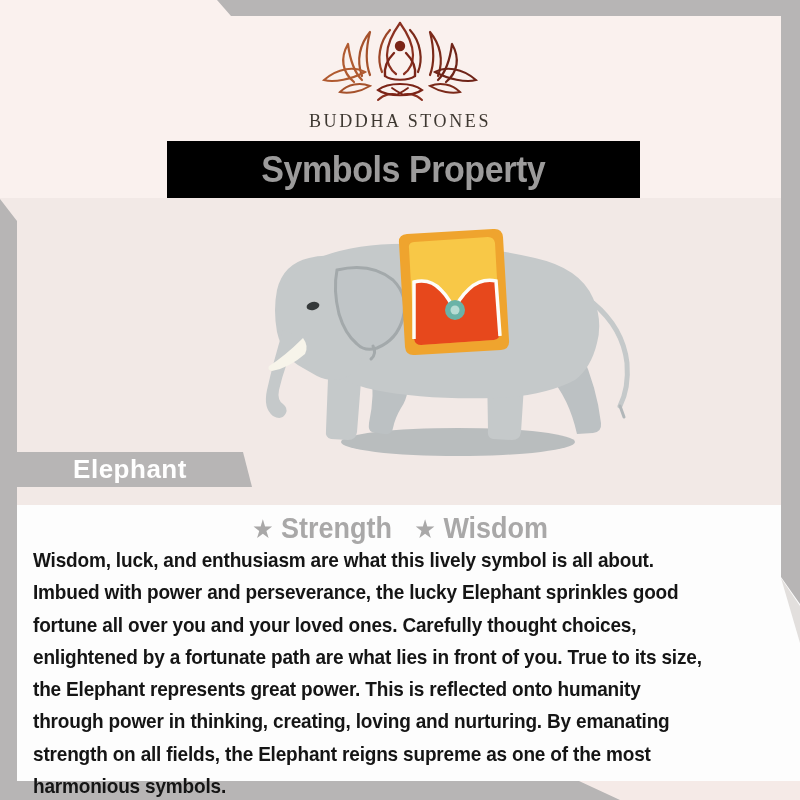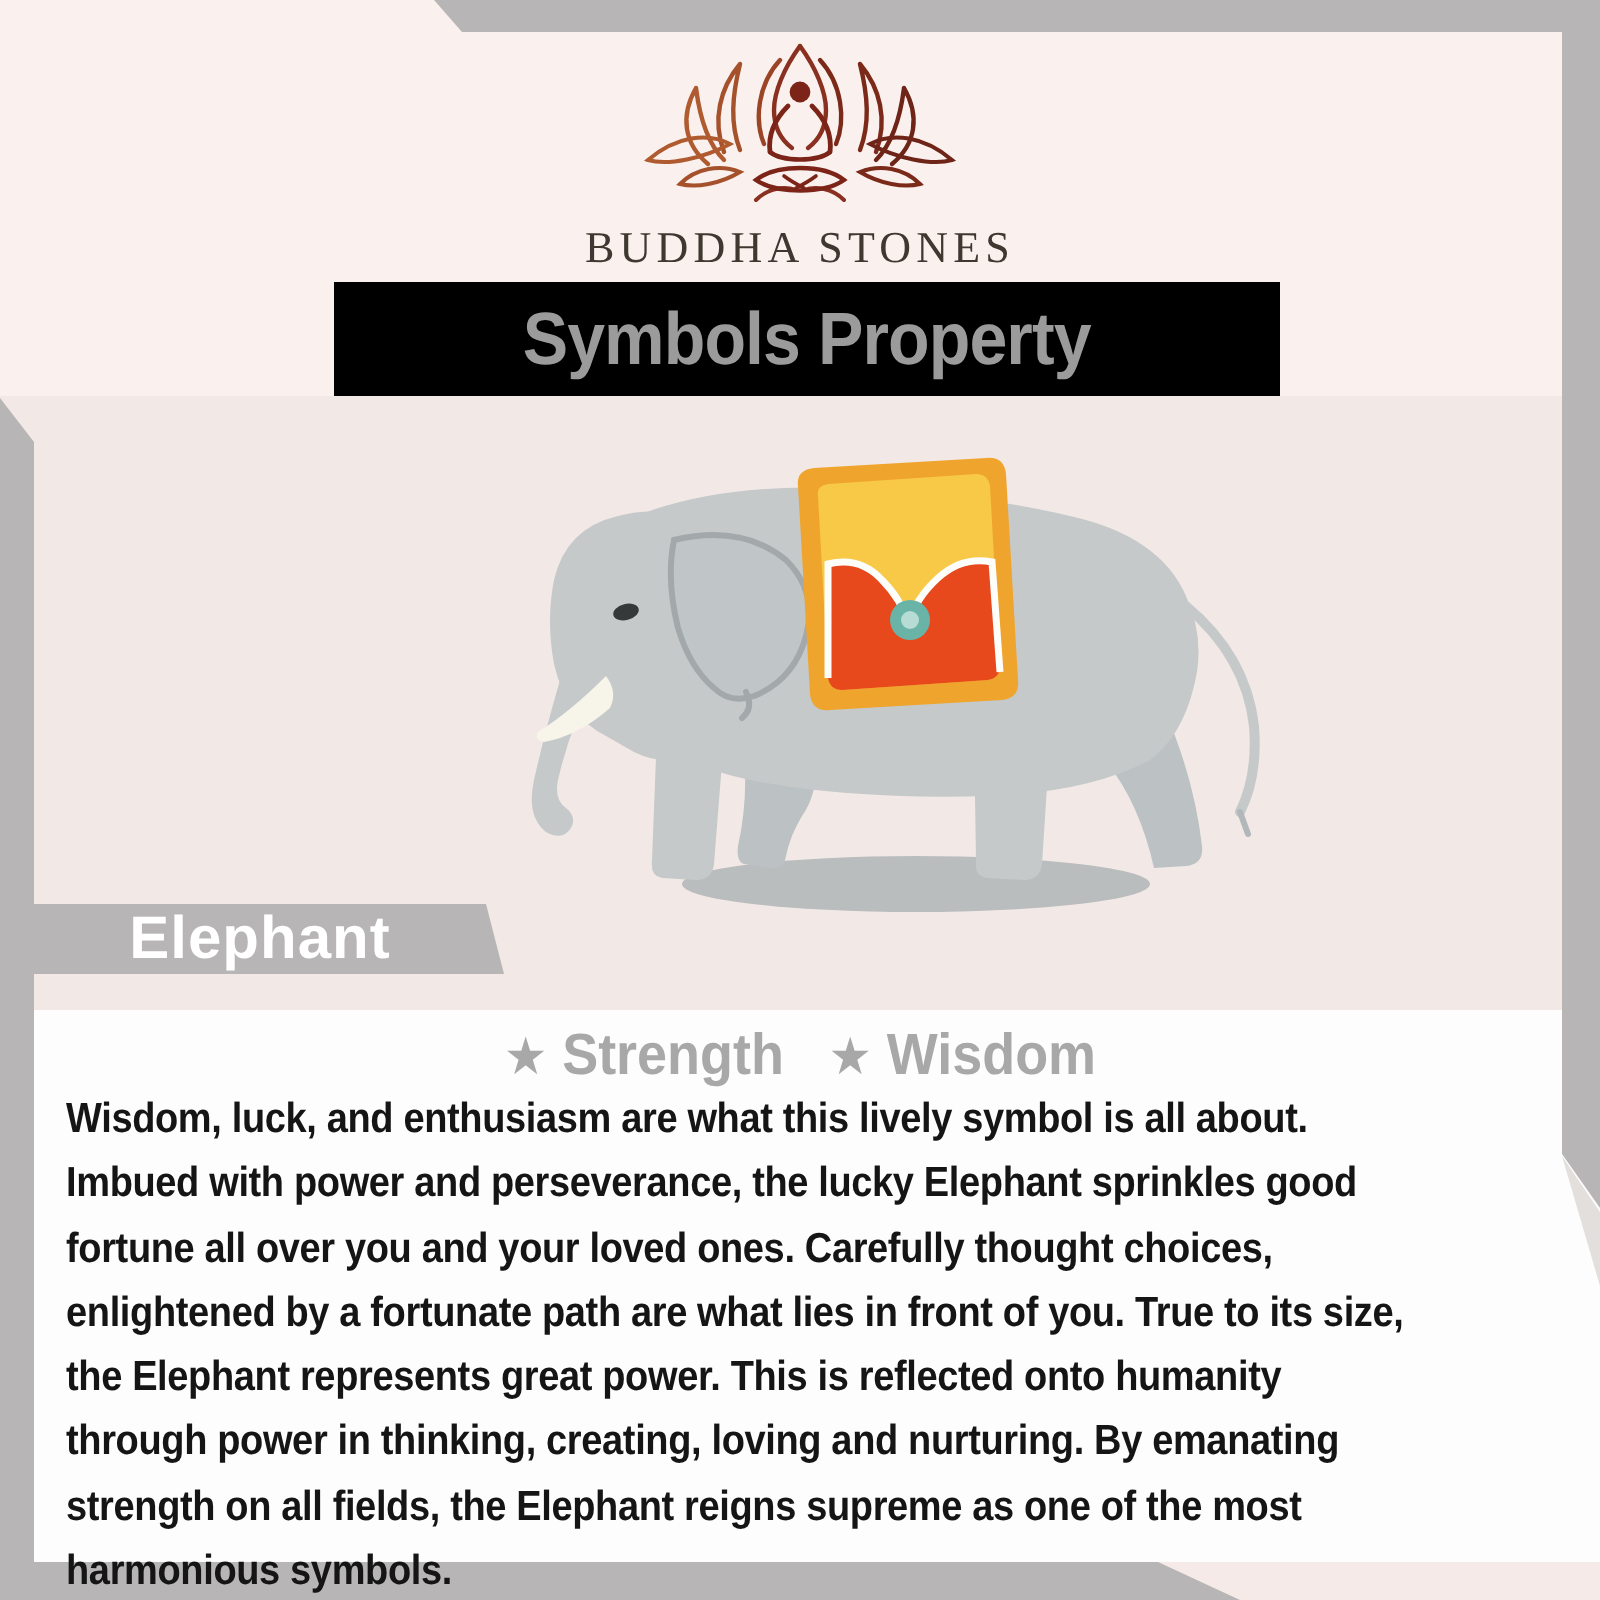--- a/index.html
+++ b/index.html
@@ -16,28 +16,28 @@
   }
   .title-text{
     font-weight:bold;font-size:37px;color:#9c9b9b;letter-spacing:-0.5px;
     display:inline-block;transform:scaleX(0.92);white-space:nowrap;
   }
   .panel-white{left:17px;top:505px;width:783px;height:276px;background:#fdfdfd;}
   .deco-svg{left:0;top:0;width:800px;height:800px;pointer-events:none;}
   .logo-svg{left:318px;top:20px;width:164px;height:92px;}
   .brand-name{
     left:0;right:0;top:111px;text-align:center;
-    font-family:"Liberation Serif",serif;font-size:22px;letter-spacing:2.6px;
+    font-family:"Liberation Serif",serif;font-size:18px;letter-spacing:2.6px;
     color:#3e3831;
   }
   .elephant-svg{left:225px;top:218px;width:430px;height:245px;}
   .ribbon-label{
     left:17px;top:452px;width:226px;height:35px;
     display:flex;align-items:center;justify-content:center;
-    color:#ffffff;font-weight:bold;font-size:30px;letter-spacing:0.5px;
+    color:#ffffff;font-weight:bold;font-size:26px;letter-spacing:0.5px;
   }
   .attributes{
     left:0;right:0;top:512px;display:flex;justify-content:center;gap:24px;
     color:#a9a8a8;font-weight:bold;font-size:29px;
     transform:scaleX(0.93);white-space:nowrap;
   }
   .attr-item{display:flex;align-items:baseline;gap:8px;}
   .star{font-family:"DejaVu Sans",sans-serif;font-size:26px;}
   .description{left:33px;top:544px;width:762px;color:#151515;}
   .desc-line{

